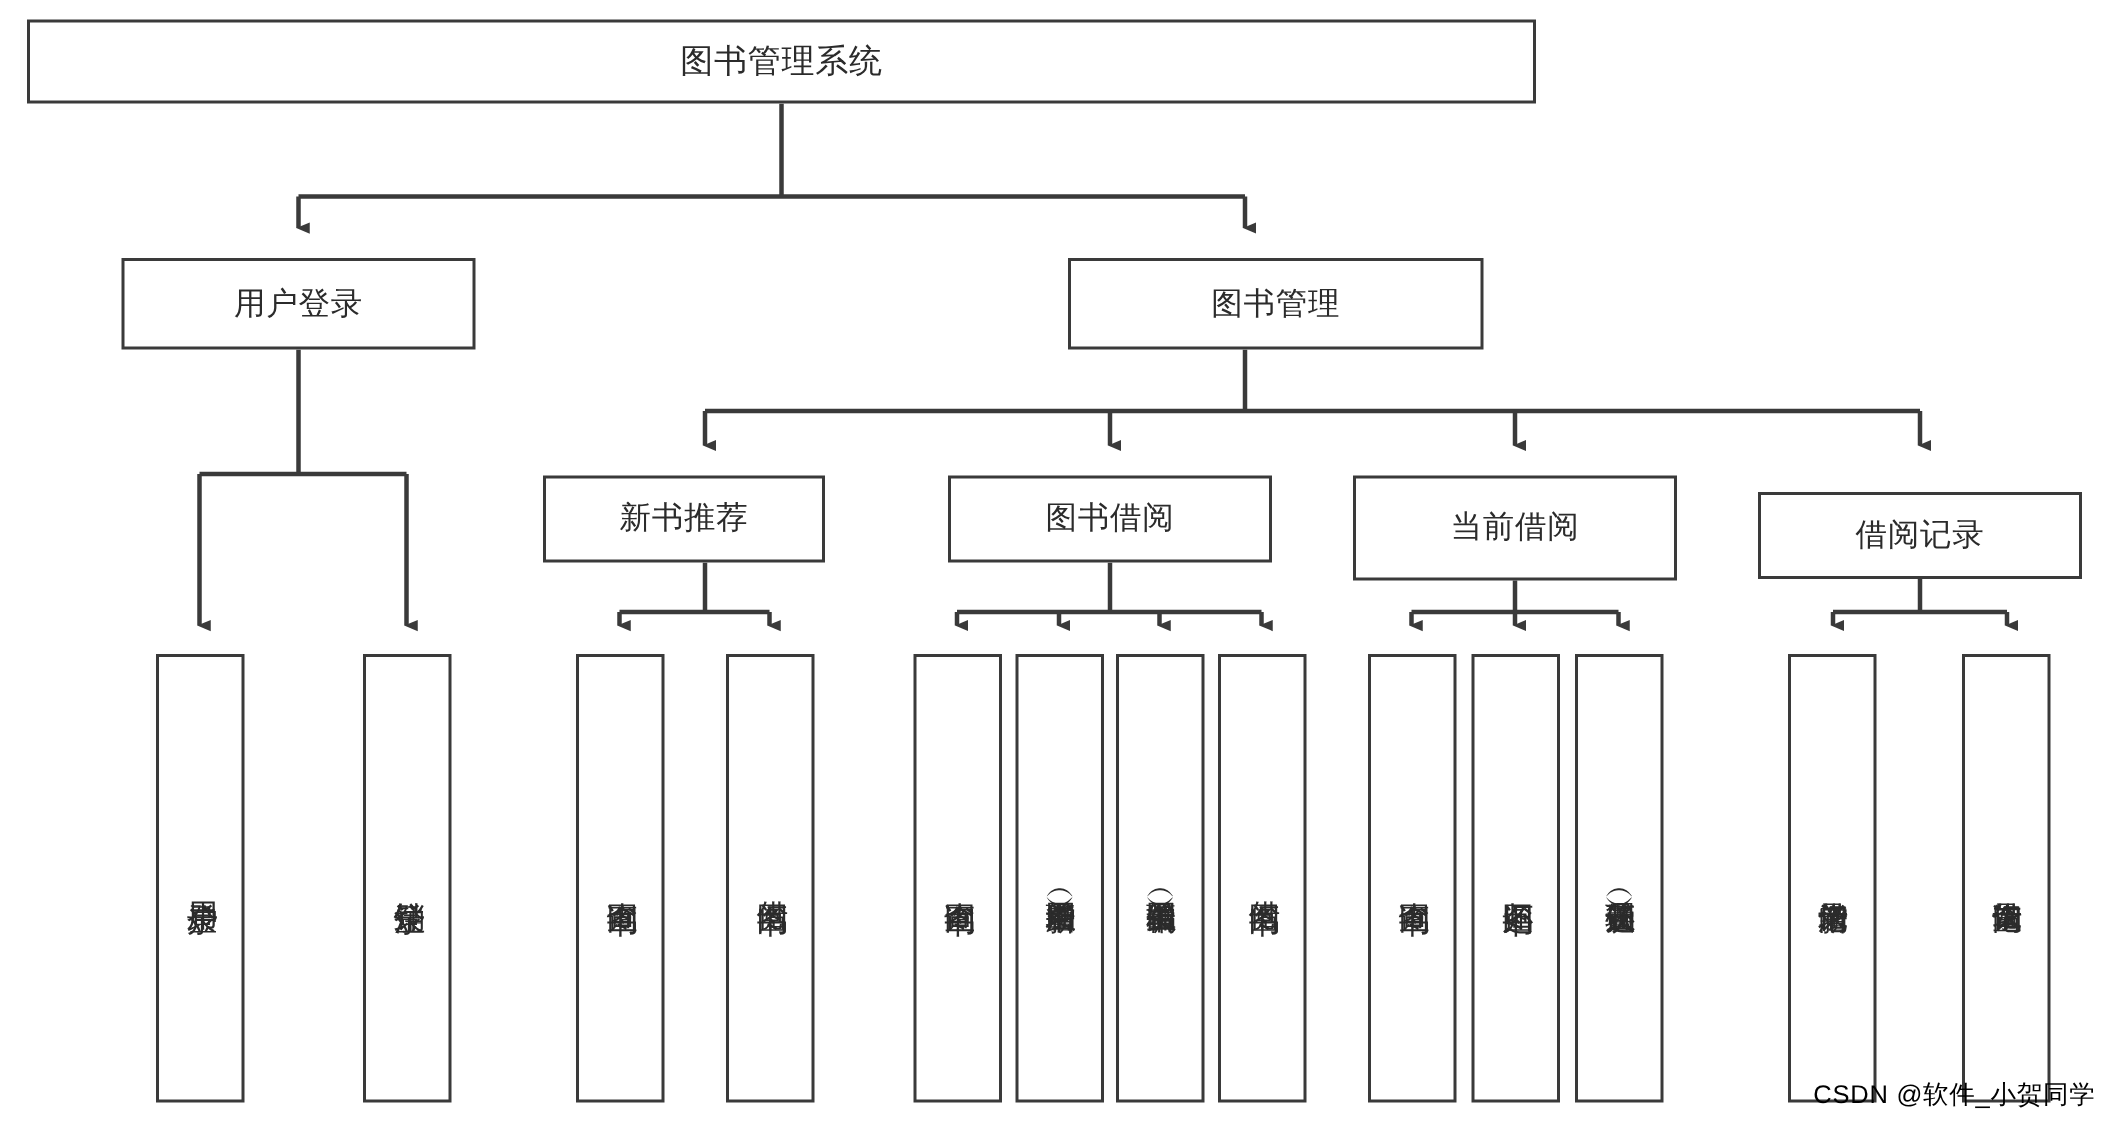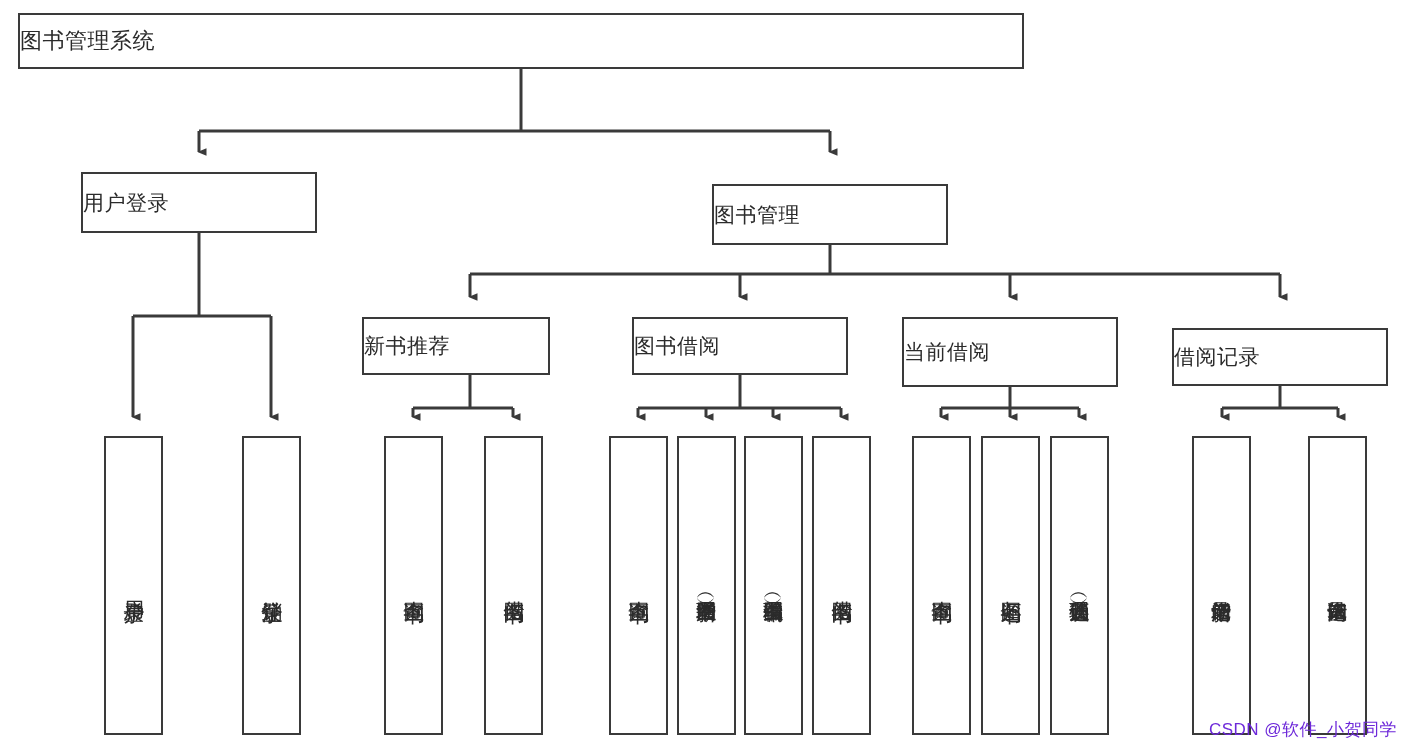--- a/index.html
+++ b/index.html
@@ -24,20 +24,21 @@
     width: 1405px;
     height: 747px;
   }
   .node-box {
     position: absolute;
     box-sizing: border-box;
     border: 2.5px solid #3a3a3a;
     background: #ffffff;
     display: flex;
     align-items: center;
+    justify-content: center;
     color: #2b2b2b;
   }
   .node-label-h {
     font-size: 21px;
     line-height: 1.2;
     letter-spacing: 0.5px;
     white-space: nowrap;
   }
   .node-box.root .node-label-h {
     font-size: 22px;
@@ -65,21 +66,21 @@
   .leaf-box.tall-text .leaf-label {
     font-size: 20px;
     line-height: 1.22;
     letter-spacing: 0px;
   }
   #watermark {
     position: absolute;
     right: 8px;
     bottom: 6px;
     font-size: 17px;
-    color: #6d28d9;
+    color: #000000;
     letter-spacing: 0.5px;
     white-space: nowrap;
     pointer-events: none;
   }
 </style>
 </head>
 <body>
 
 <div id="canvas">
 
@@ -135,21 +136,21 @@
   </svg>
 
   <div class="node-box root" style="left:18px; top:13px; width:1006px; height:56px;">
     <span class="node-label-h">图书管理系统</span>
   </div>
 
   <div class="node-box" style="left:81px; top:172px; width:236px; height:61px;">
     <span class="node-label-h">用户登录</span>
   </div>
 
-  <div class="node-box" style="left:712px; top:172px; width:236px; height:61px;margin-top:12px;">
+  <div class="node-box" style="left:712px; top:172px; width:277px; height:61px;">
     <span class="node-label-h">图书管理</span>
   </div>
 
   <div class="node-box" style="left:362px; top:317px; width:188px; height:58px;">
     <span class="node-label-h">新书推荐</span>
   </div>
 
   <div class="node-box" style="left:632px; top:317px; width:216px; height:58px;">
     <span class="node-label-h">图书借阅</span>
   </div>

